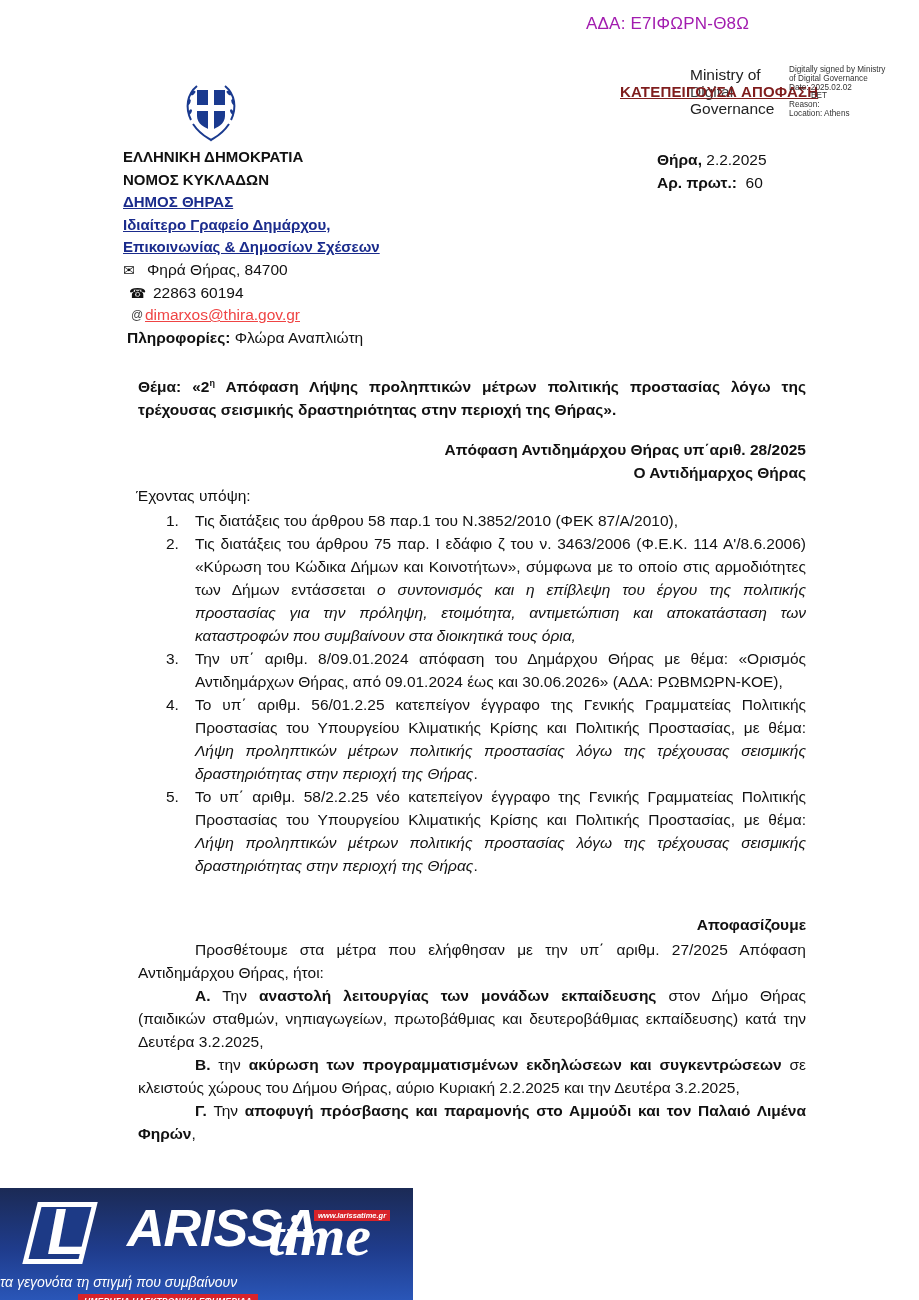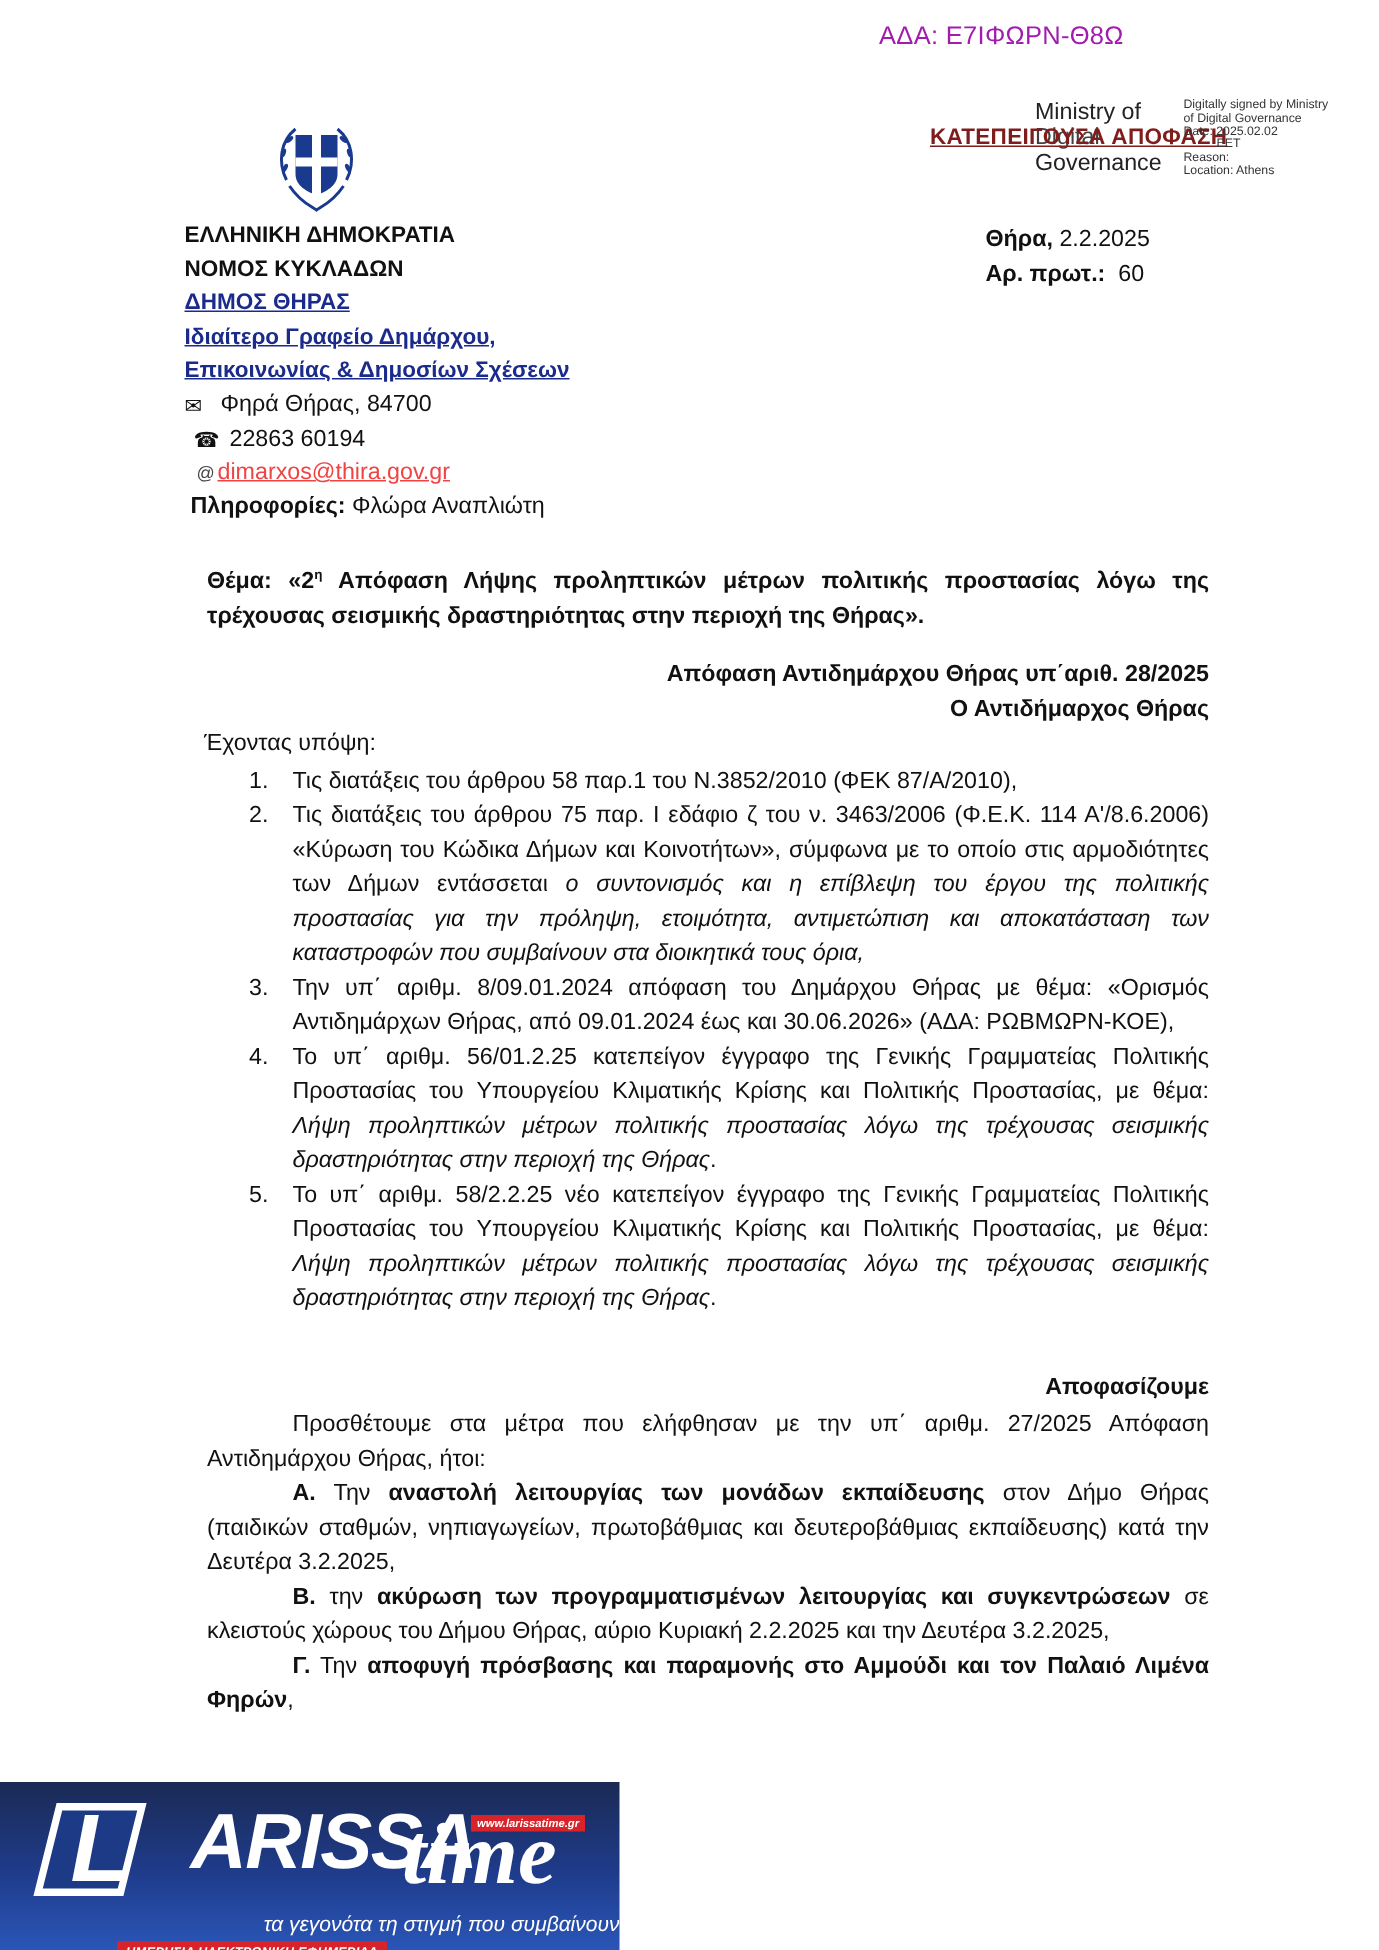--- a/index.html
+++ b/index.html
@@ -44,21 +44,21 @@
   .indent { text-indent: 57px; text-align: justify; }
 
   .banner { position: absolute; left: 0; top: 1188px; width: 413px; height: 112px;
             background: linear-gradient(180deg, #1b2a55 0%, #1f3c8c 55%, #2a56b8 100%); overflow: hidden; }
   .banner .L-box { position: absolute; left: 30px; top: 14px; width: 60px; height: 62px; transform: skewX(-14deg); border: 5px solid #fff; background: #1d3a86; }
   .banner .L-mark { position: absolute; left: 47px; top: 12px; font-family: "Liberation Sans", sans-serif; font-weight: bold; font-style: italic; font-size: 64px; color: #fff; line-height: 64px; }
   .banner .arissa { position: absolute; left: 86px; top: 12px; font-family: "Liberation Sans", sans-serif; font-weight: bold; font-style: italic; font-size: 52px; color: #fff; letter-spacing: -1px; line-height: 56px; margin-left: 41px; }
   .banner .time { position: absolute; left: 268px; top: 18px; font-family: "Liberation Serif", serif; font-style: italic; font-weight: bold; font-size: 58px; color: #fff; line-height: 60px; }
   .banner .url { position: absolute; left: 314px; top: 22px; background: #d8232a; color: #fff; font-size: 7.5px; font-weight: bold; font-style: italic; padding: 1px 4px; }
   .banner .tagline-red { position: absolute; left: 78px; top: 80px; background: #d8232a; color: #fff; font-size: 8.5px; font-weight: bold; font-style: italic; padding: 2px 6px; letter-spacing: 0.2px; margin-top: 26px; }
-  .banner .slogan { position: absolute; left: 0; width: 413px; top: 86px; text-align: right; color: #fff; font-size: 14px; font-style: italic; }
+  .banner .slogan { position: absolute; left: 0; width: 413px; top: 86px; text-align: left; color: #fff; font-size: 14px; font-style: italic; }
 </style>
 </head>
 <body>
 
 <div class="ada">ΑΔΑ: Ε7ΙΦΩΡΝ-Θ8Ω</div>
 
 <div class="sig-name">
   <div>Ministry of</div>
   <div style="color:#404040;">Digital</div>
   <div>Governance</div>
@@ -154,21 +154,21 @@
     <span class="num">5.</span>
     <span class="txt"><span>Το υπ΄  αριθμ. 58/2.2.25 νέο κατεπείγον έγγραφο της Γενικής Γραμματείας Πολιτικής Προστασίας του Υπουργείου Κλιματικής Κρίσης και Πολιτικής Προστασίας, με θέμα: </span><span class="it">Λήψη προληπτικών μέτρων πολιτικής προστασίας λόγω της τρέχουσας σεισμικής δραστηριότητας στην περιοχή της Θήρας</span><span>.</span></span>
   </li>
 </ol>
 
 <div class="center-title" style="top:916px;">Αποφασίζουμε</div>
 
 <div class="body-text" style="top:938px;">
   <p class="indent">Προσθέτουμε στα μέτρα που ελήφθησαν με την υπ΄ αριθμ. 27/2025 Απόφαση Αντιδημάρχου Θήρας, ήτοι:</p>
   <p class="indent"><b>Α.</b><span> Την </span><b>αναστολή λειτουργίας των μονάδων εκπαίδευσης</b><span> στον Δήμο Θήρας (παιδικών σταθμών, νηπιαγωγείων, πρωτοβάθμιας και δευτεροβάθμιας εκπαίδευσης) κατά την Δευτέρα 3.2.2025,</span></p>
-  <p class="indent"><b>Β.</b><span> την </span><b>ακύρωση των προγραμματισμένων λειτουργίας και συγκεντρώσεων</b><span> σε κλειστούς χώρους του Δήμου Θήρας, αύριο Κυριακή 2.2.2025 και την Δευτέρα 3.2.2025,</span></p>
+  <p class="indent"><b>Β.</b><span> την </span><b>ακύρωση των προγραμματισμένων εκδηλώσεων και συγκεντρώσεων</b><span> σε κλειστούς χώρους του Δήμου Θήρας, αύριο Κυριακή 2.2.2025 και την Δευτέρα 3.2.2025,</span></p>
   <p class="indent"><b>Γ.</b><span> Την </span><b>αποφυγή πρόσβασης και παραμονής στο Αμμούδι και τον Παλαιό Λιμένα Φηρών</b><span>,</span></p>
 </div>
 
 <div class="banner">
   <div class="L-box"></div>
   <div class="L-mark">L</div>
   <div class="arissa">ARISSA</div>
   <div class="time">time</div>
   <div class="url">www.larissatime.gr</div>
   <div class="tagline-red">ΗΜΕΡΗΣΙΑ ΗΛΕΚΤΡΟΝΙΚΗ ΕΦΗΜΕΡΙΔΑ</div>

